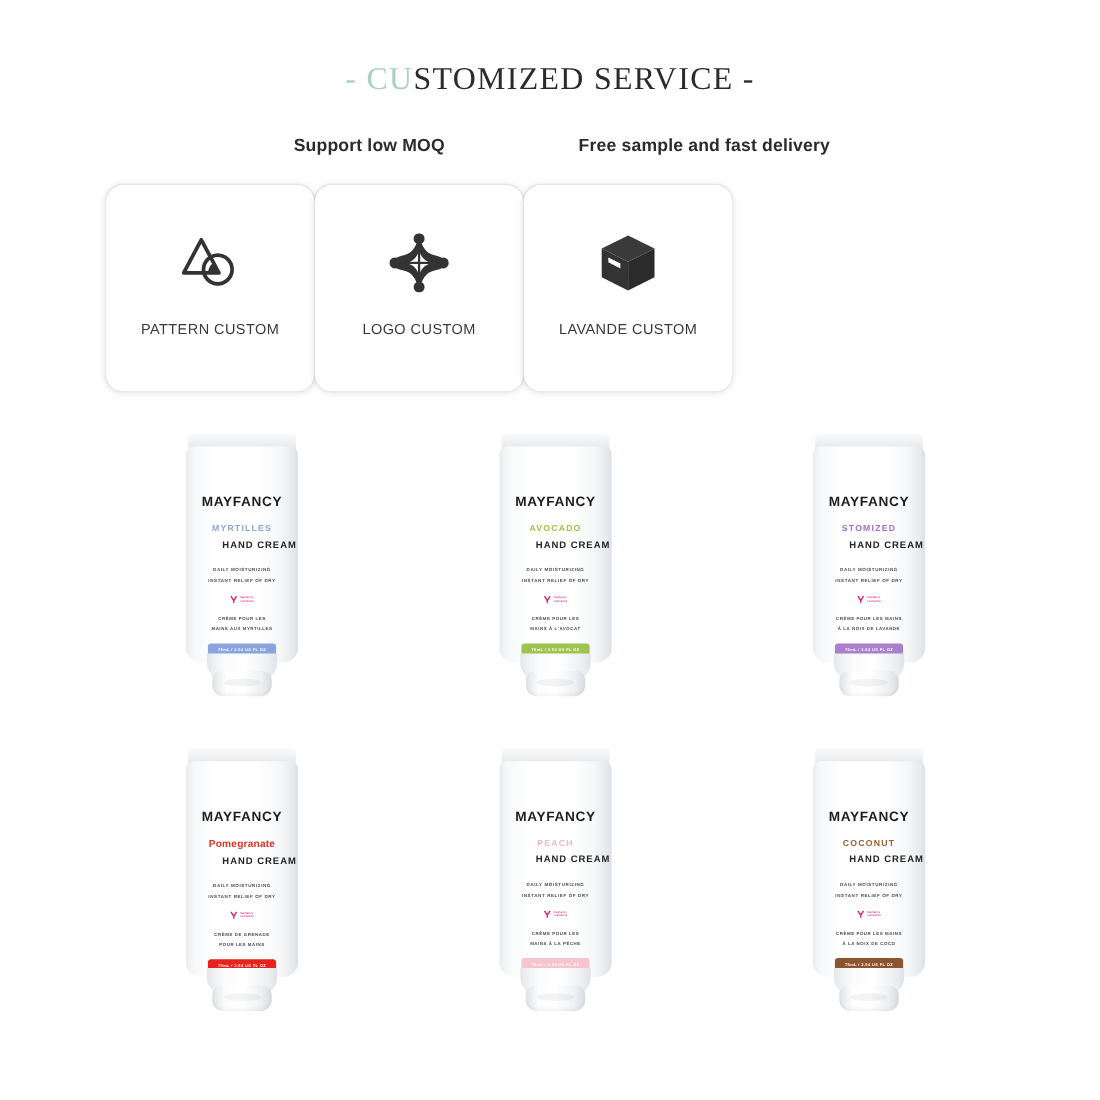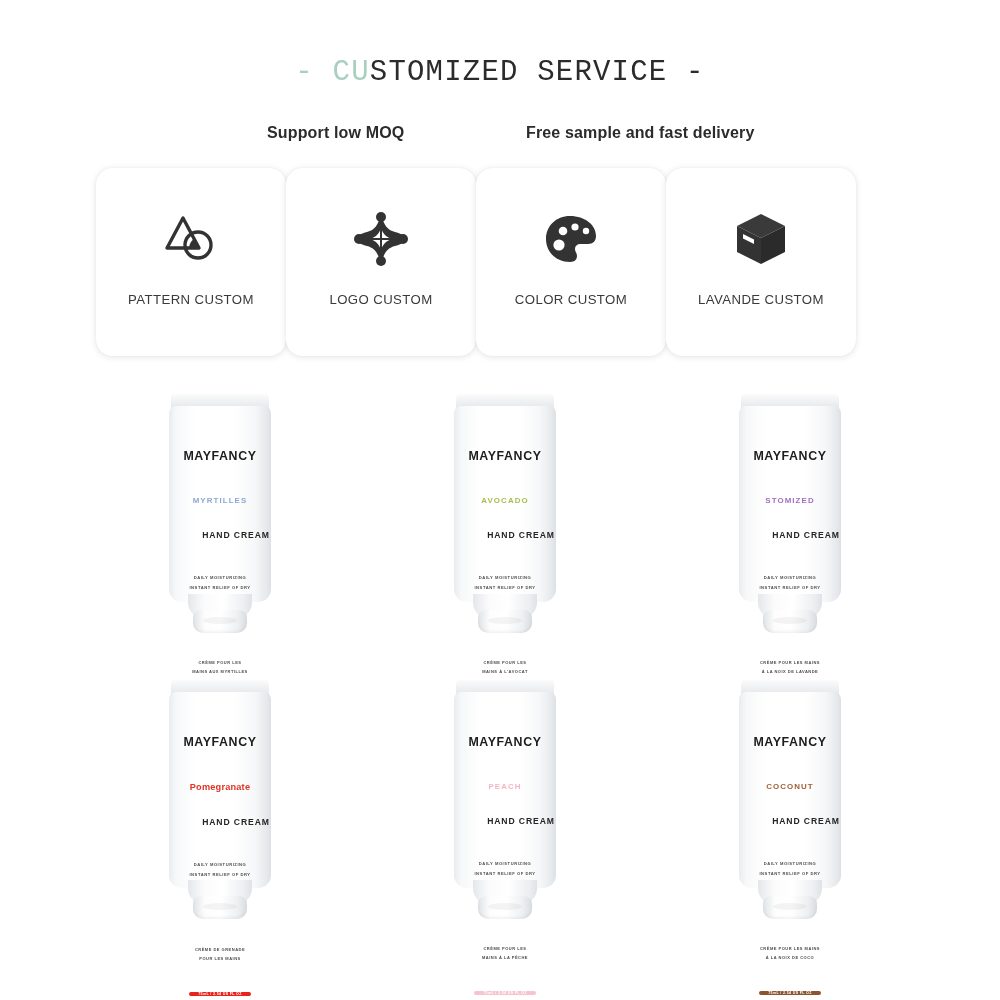--- a/index.html
+++ b/index.html
@@ -8,21 +8,21 @@
     background: #ffffff;
     font-family: "Liberation Sans", sans-serif;
     overflow: hidden;
   }
   .page { position: relative; width: 1000px; height: 1000px; background: #fff; }
 
   
   .title {
     position: absolute; top: 56px; left: 0; width: 1000px;
     text-align: center;
-    font-family: Liberation Mono, monospace;
+    font-family: Liberation Serif, serif;
     font-size: 29px;
     letter-spacing: 1.2px;
     color: #2b2b2b;
     white-space: nowrap;
   }
   .title .accent { color: #a9cfc0; }
 
   
   .subheads {
     position: absolute; top: 124px; left: 0; width: 1000px; height: 24px;
@@ -109,21 +109,20 @@
     width: 34px; height: 7px; border-radius: 50%;
     background: rgba(0,0,0,.045);
   }
 
   
   .label {
     position: absolute; left: 9px; top: 20px;
     width: 102px; height: 196px;
     display: flex; flex-direction: column; align-items: center;
     text-align: center;
-    gap: 20px;
   }
   .brand {
     margin-top: 43px;
     font-size: 12.4px; font-weight: bold; color: #1d1d1d;
     letter-spacing: .6px;
   }
   .variant {
     margin-top: 13px;
     font-size: 7.9px; font-weight: bold; letter-spacing: 1.1px;
   }
@@ -198,35 +197,20 @@
           <circle cx="49" cy="27" r="5" fill="#333"></circle>
           <path d="M27 16 C29 22 32 25 38 27 C32 29 29 32 27 38
                    C25 32 22 29 16 27 C22 25 25 22 27 16 Z" fill="#fff"></path>
           <rect x="26" y="14" width="2" height="26" fill="#333"></rect>
           <rect x="14" y="26" width="26" height="2" fill="#333"></rect>
         </svg>
       </div>
       <div class="clabel">LOGO CUSTOM</div>
     </div>
 
-    <div class="card">
-      <div class="glyph">
-        <svg width="54" height="50" viewBox="0 0 54 50">
-          <path d="M26 2 C12 2 2 12 2 25 C2 38 12 48 26 48
-                   C31 48 33 45 33 42 C33 39 31 38 31 35
-                   C31 32 33 30 37 30 L44 30 C49 30 52 27 52 22
-                   C52 11 41 2 26 2 Z" fill="#333"></path>
-          <circle cx="15" cy="31" r="5.6" fill="#fff"></circle>
-          <circle cx="19" cy="17" r="4.3" fill="#fff"></circle>
-          <circle cx="31" cy="13" r="3.6" fill="#fff"></circle>
-          <circle cx="42" cy="17" r="3.2" fill="#fff"></circle>
-        </svg>
-      </div>
-      <div class="clabel">COLOR CUSTOM</div>
-    </div>
 
     <div class="card">
       <div class="glyph">
         <svg width="52" height="54" viewBox="0 0 52 54">
           <path d="M26 2 L50 14 L26 26 L2 14 Z" fill="#3a3a3a"></path>
           <path d="M2 14 L26 26 L26 52 L2 40 Z" fill="#333"></path>
           <path d="M50 14 L26 26 L26 52 L50 40 Z" fill="#2b2b2b"></path>
           <path d="M8 22 L19 27.5 L19 32 L8 26.5 Z" fill="#fff"></path>
         </svg>
       </div>

